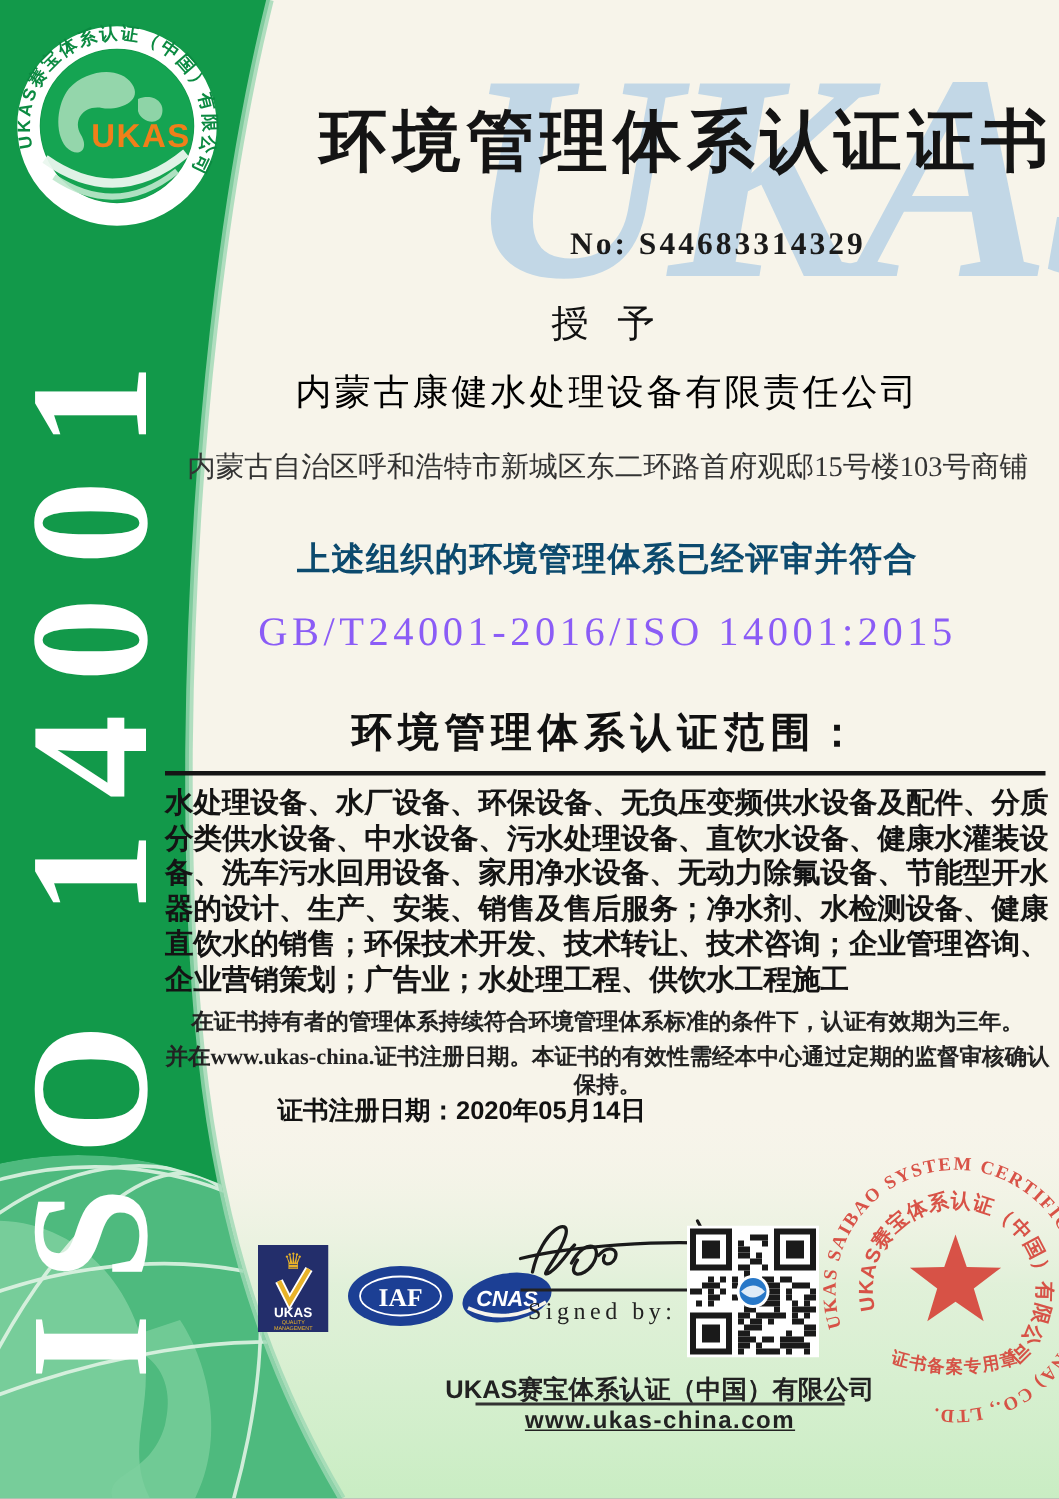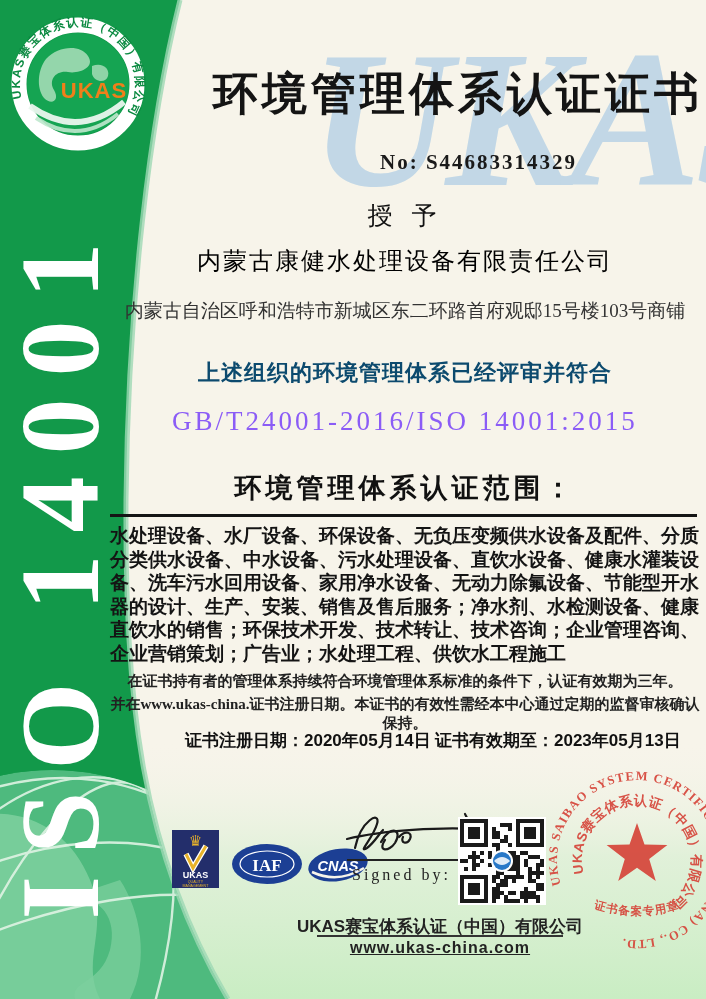--- a/index.html
+++ b/index.html
@@ -146,21 +146,20 @@
   <div class="abs center standard">GB/T24001-2016/ISO 14001:2015</div>
 
   <div class="abs center scope-heading">环境管理体系认证范围：</div>
   <div class="abs rule"></div>
   <div class="abs scope-body">水处理设备、水厂设备、环保设备、无负压变频供水设备及配件、分质分类供水设备、中水设备、污水处理设备、直饮水设备、健康水灌装设备、洗车污水回用设备、家用净水设备、无动力除氟设备、节能型开水器的设计、生产、安装、销售及售后服务；净水剂、水检测设备、健康直饮水的销售；环保技术开发、技术转让、技术咨询；企业管理咨询、企业营销策划；广告业；水处理工程、供饮水工程施工</div>
 
   <div class="abs center note1">在证书持有者的管理体系持续符合环境管理体系标准的条件下，认证有效期为三年。</div>
   <div class="abs center note2">并在www.ukas-china.证书注册日期。本证书的有效性需经本中心通过定期的监督审核确认保持。</div>
 
   <div class="abs date-reg">证书注册日期：2020年05月14日</div>
-  <div class="abs date-exp">证书有效期至：2023年05月13日</div>
 
   <svg class="abs" style="left:172px;top:830px;z-index:3;" width="47" height="58" viewBox="0 0 47 58">
     <rect x="0" y="0" width="47" height="58" fill="#232e6b"></rect>
     <text x="23.5" y="16" text-anchor="middle" font-size="15" fill="#e8b32a">♛</text>
     <path d="M14,24 L21,38 L34,16" fill="none" stroke="#ffffff" stroke-width="5.5"></path>
     <path d="M14,24 L21,38 L34,16" fill="none" stroke="#e8b32a" stroke-width="3"></path>
     <text x="23.5" y="48" text-anchor="middle" font-size="9" font-weight="bold" fill="#ffffff" font-family="Liberation Sans, sans-serif">UKAS</text>
     <text x="23.5" y="52.5" text-anchor="middle" font-size="3.6" fill="#e8b32a" font-family="Liberation Sans, sans-serif">QUALITY</text>
     <text x="23.5" y="56.5" text-anchor="middle" font-size="3.6" fill="#e8b32a" font-family="Liberation Sans, sans-serif">MANAGEMENT</text>
   </svg>

